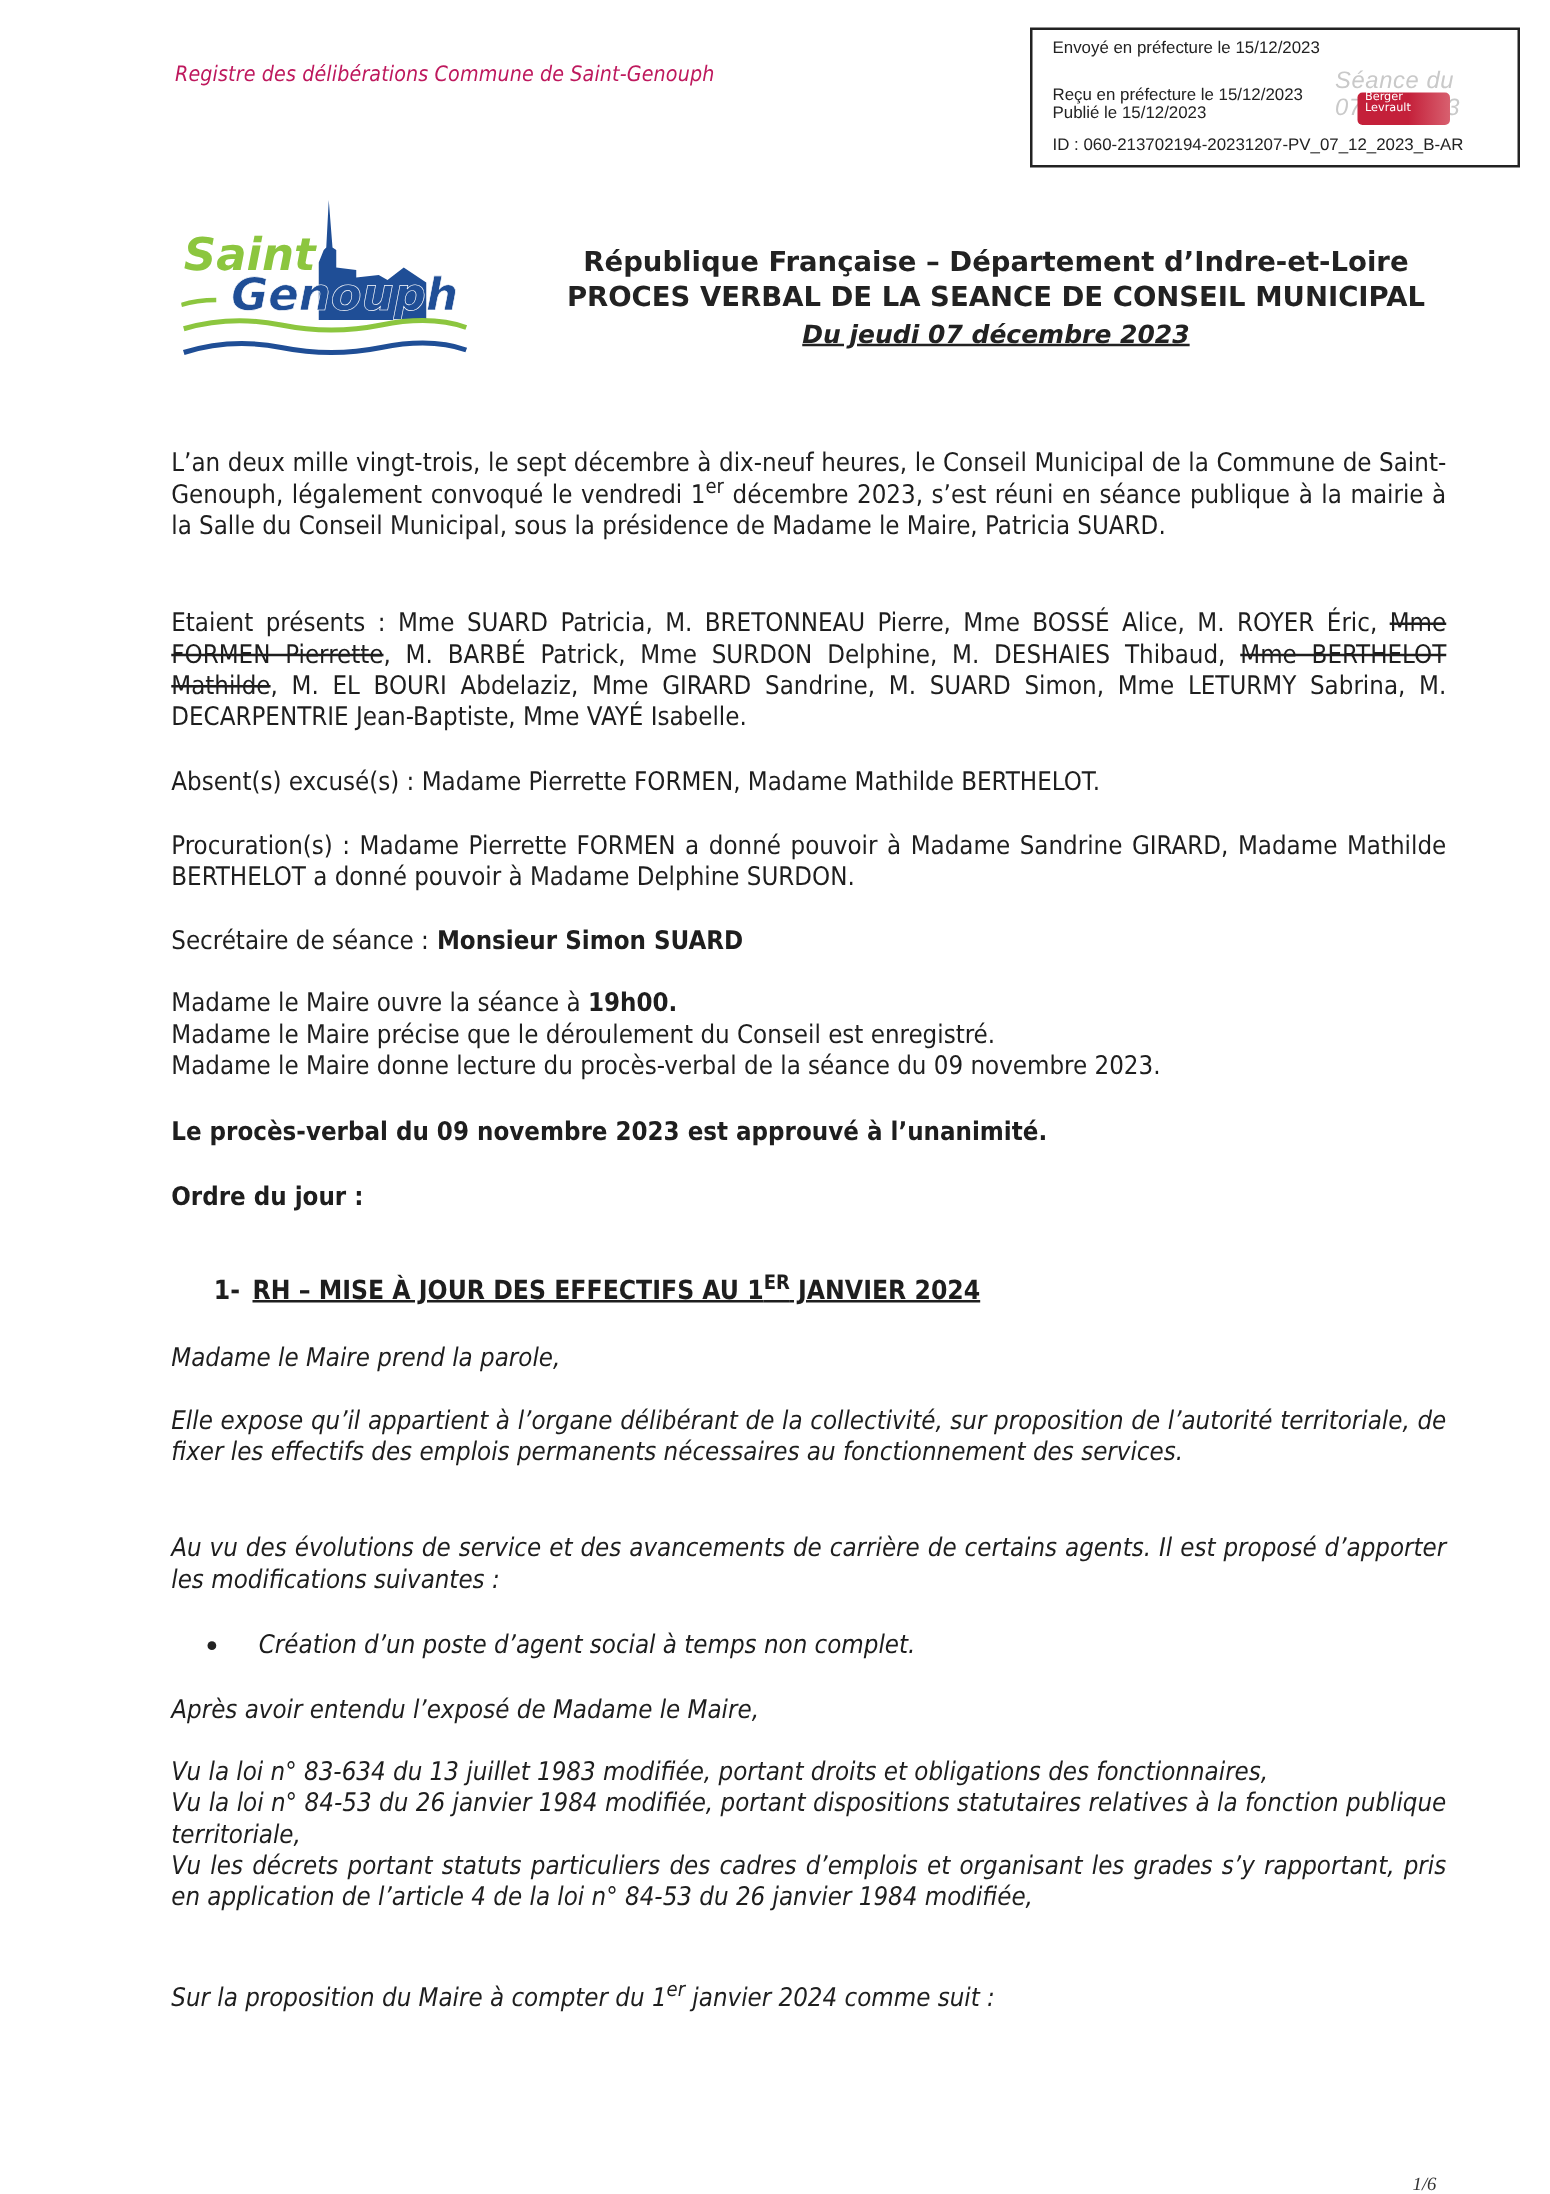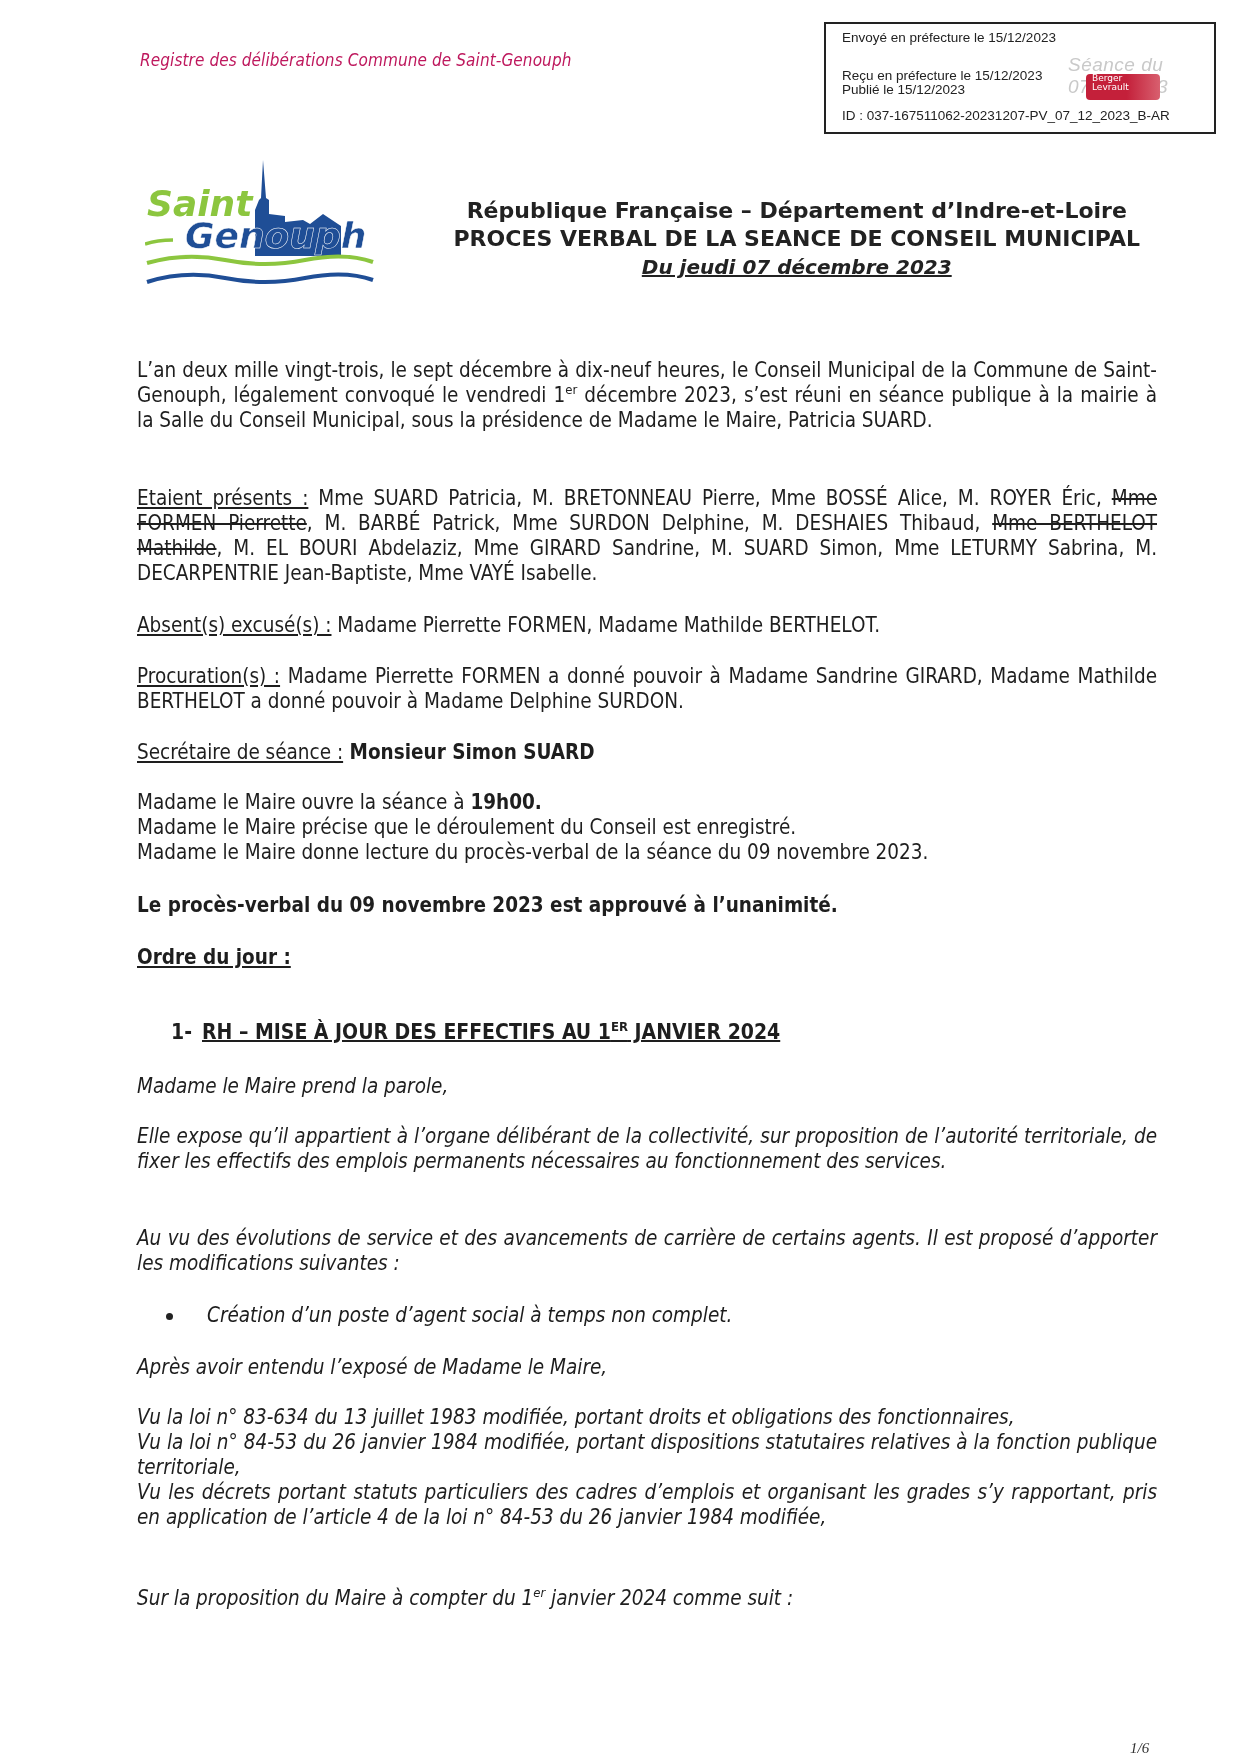--- a/index.html
+++ b/index.html
@@ -14,25 +14,25 @@
   .stamp .bl { position:absolute; left:260px; top:50px; width:74px; height:26px; border-radius:4px;
                background:linear-gradient(90deg,#c4203a 0%,#c4203a 55%,#d8606f 100%); color:#fff;
                font-size:9px; line-height:9px; padding:0 0 0 6px; box-sizing:border-box; font-family:"DejaVu Sans", sans-serif; }
   .logo { left:145px; top:160px; width:232px; height:128px; }
   .titles { right:100px; top:197px; text-align:center; font-family:"DejaVu Sans", sans-serif; font-weight:bold; color:#222; }
   .titles .t1 { font-size:22px; line-height:28px; }
   .titles .t2 { font-size:22px; line-height:28px; }
   .titles .t3 { font-size:20px; line-height:28px; font-style:italic; text-decoration:underline; }
   .body-text { left:137px; width:1020px; font-size:20.5px; line-height:25px; color:#1e1e1e; text-align:justify; }
   .body-text p { margin:0; }
-  .u { text-decoration:underline; }
+  .u { }
   .s { text-decoration:line-through; }
   .b { font-weight:bold; }
   .i { font-style:italic; }
-  sup { font-size:13px; line-height:0; }
+  sup { font-size:16px; line-height:0; }
   .heading { left:171px; top:1020px; font-weight:bold; font-size:21px; color:#1e1e1e; }
   .heading .num { margin-right:10px; }
   .heading .txt { text-decoration:underline; text-decoration-thickness:2px; }
   .bullet-row { left:166px; font-style:italic; font-size:20.5px; }
   .bullet-row .dot { display:inline-block; width:7px; height:7px; border-radius:50%; background:#222; margin-right:34px; vertical-align:middle; }
   .pagenum { left:1130px; top:1740px; font-family:"Liberation Serif", serif; font-style:italic; font-size:15px; color:#333; }
 </style>
 </head>
 <body>
 
@@ -40,21 +40,21 @@
 
 <div class="abs stamp">
   <span class="wm">Séance du 07/12/2023</span>
   <div class="bl">
     <span>Berger</span><br>
     <span>Levrault</span>
   </div>
   <span class="line" style="top:6px">Envoyé en préfecture le 15/12/2023</span>
   <span class="line" style="top:44px">Reçu en préfecture le 15/12/2023</span>
   <span class="line" style="top:58px">Publié le 15/12/2023</span>
-  <span class="line" style="top:84px">ID : 037-167511062-20231207-PV_07_12_2023_B-AR</span>
+  <span class="line" style="top:84px">ID : 060-213702194-20231207-PV_07_12_2023_B-AR</span>
 </div>
 
 <div class="abs logo">
   <svg width="232" height="128" viewBox="0 0 232 128">
 
     <path d="M118 0 L121 38 L124 40 L124 54 L140 56 L140 62 L158 60 L165 64 L178 54 L196 66 L196 96 L110 96 L110 50 L114 40 L116 38 Z" fill="#1f4e96"></path>
 
     <text x="2" y="56" font-family="DejaVu Sans, sans-serif" font-weight="bold" font-style="italic" font-size="36" fill="#8cc63f">Saint</text>
 
     <text x="40" y="88" font-family="DejaVu Sans, sans-serif" font-weight="bold" font-style="italic" font-size="36" fill="#1f4e96" stroke="#ffffff" stroke-width="0.5">Genouph</text>

